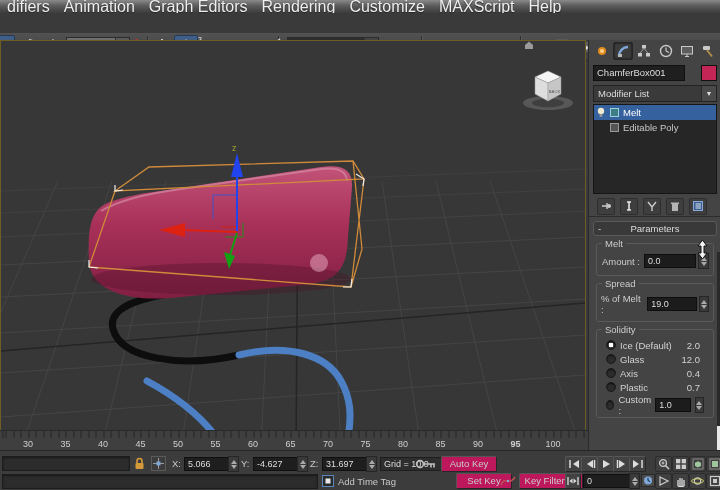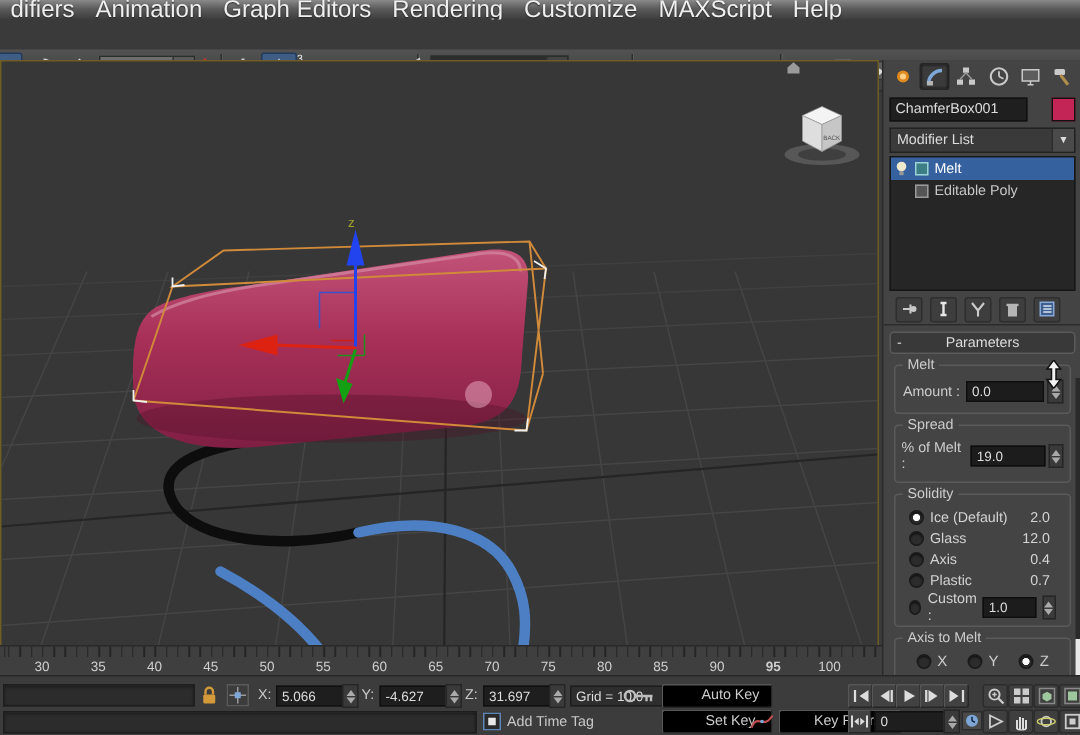--- a/index.html
+++ b/index.html
@@ -76,22 +76,22 @@
   #ticks{position:absolute;left:0;top:0;width:100%;height:7px;
      background-image:repeating-linear-gradient(90deg,#242424 0 1px,transparent 1px 7.5px);background-position:5.5px 0;}
   .tlabel{position:absolute;top:8px;transform:translateX(-50%);font-size:9px;color:#cfcfcf;}
   
   #statusbar{position:absolute;left:0;top:450px;width:720px;height:40px;background:#3c3c3c;border-top:1px solid #272727;}
   .df{position:absolute;height:13px;background:#2c2c2c;border:1px solid #1d1d1d;box-shadow:inset 0 1px 2px #191919;}
   .slabel{position:absolute;font-size:9.5px;color:#c8c8c8;}
   .sfield{position:absolute;height:12px;background:#1e1e1e;border:1px solid #101010;color:#ddd;font-size:9px;
      line-height:12px;padding:0 3px;}
   .sspin{position:absolute;}
-  .btn2{position:absolute;height:14px;background:#000000;border:1px solid #565656;border-bottom-color:#262626;
-     border-right-color:#262626;color:#ccc;font-size:9.5px;text-align:center;border-radius:2px;padding-left:18px;}
+  .btn2{position:absolute;height:14px;background:#be185d;border:1px solid #565656;border-bottom-color:#262626;
+     border-right-color:#262626;color:#ccc;font-size:9.5px;text-align:center;border-radius:2px;}
   .pb{position:absolute;width:15px;height:14px;background:#424242;border:1px solid #565656;border-bottom-color:#262626;
      border-right-color:#262626;border-radius:2px;display:flex;align-items:center;justify-content:center;}
   .nv{position:absolute;width:15px;height:14px;background:#3f3f3f;border:1px solid #2c2c2c;border-radius:2px;
      display:flex;align-items:center;justify-content:center;}
   #cursor{position:absolute;left:696px;top:240px;z-index:50;pointer-events:none;}
 </style>
 </head>
 <body>
 <div id="app">
 
@@ -483,41 +483,20 @@
       <span class="radio"></span>
       <span class="rlabel">Custom :</span>
       <span class="nfield" style="width:34px">1.0</span>
       <span class="spin">
             <i class="up"></i>
             <i class="dn"></i>
           </span>
     </div>
   </div>
 
-  <div class="grp">
-    <span class="leg">Axis to Melt</span>
-    <div class="rrow" style="justify-content:space-around">
-      <span style="display:flex;align-items:center;gap:4px">
-        <span class="radio"></span>
-        <span>X</span>
-      </span>
-      <span style="display:flex;align-items:center;gap:4px">
-        <span class="radio"></span>
-        <span>Y</span>
-      </span>
-      <span style="display:flex;align-items:center;gap:4px">
-        <span class="radio sel"></span>
-        <span>Z</span>
-      </span>
-    </div>
-    <div class="rrow" style="margin-top:4px;padding-left:10px">
-      <span class="chk"></span>
-      <span>Flip Axis</span>
-    </div>
-  </div>
   <div id="pscroll">
         <div class="thumb"></div>
       </div>
 </div>
 
 <div id="timeline">
   <div id="ticks"></div>
   <div id="tl-labels">
         <span class="tlabel" style="left: 28px;">30</span>
         <span class="tlabel" style="left: 65.5px;">35</span>
@@ -575,21 +554,21 @@
     <rect x="0.5" y="0.5" width="11" height="11" fill="#2a2a2a" stroke="#5a87b8"></rect>
     <rect x="3.5" y="3.5" width="5" height="5" fill="#e8e8e8"></rect>
   </svg>
   <span class="slabel" style="left:338px;top:25px">Add Time Tag</span>
 
   <svg style="position:absolute;left:415px;top:6px" width="22" height="14">
     <circle cx="5" cy="7" r="3.4" fill="none" stroke="#bdbdbd" stroke-width="1.6"></circle>
     <path d="M8.5 7 H20 M16 7 v3.5 M19 7 v3.5" stroke="#bdbdbd" stroke-width="1.6"></path>
   </svg>
   <div class="btn2" style="left:441px;top:5px;width:54px;line-height:14px">Auto Key</div>
-  <div class="btn2" style="left:441px;top:22px;width:54px;line-height:14px">Set Key</div>
+  <div class="btn2" style="left:456px;top:22px;width:54px;line-height:14px">Set Key</div>
 
   <svg style="position:absolute;left:500px;top:23px" width="16" height="13">
     <path d="M1 11 C5 1 9 13 15 3" fill="none" stroke="#c05050" stroke-width="1.5"></path>
     <circle cx="8" cy="7" r="1.2" fill="#7ea7d8"></circle>
   </svg>
   <div class="btn2" style="left:519px;top:22px;width:62px;line-height:14px">Key Filters...</div>
 
   <div class="pb" style="left:565px;top:5px">
     <svg width="12" height="10">
           <path d="M2 1 V9" stroke="#ddd" stroke-width="1.5"></path>

